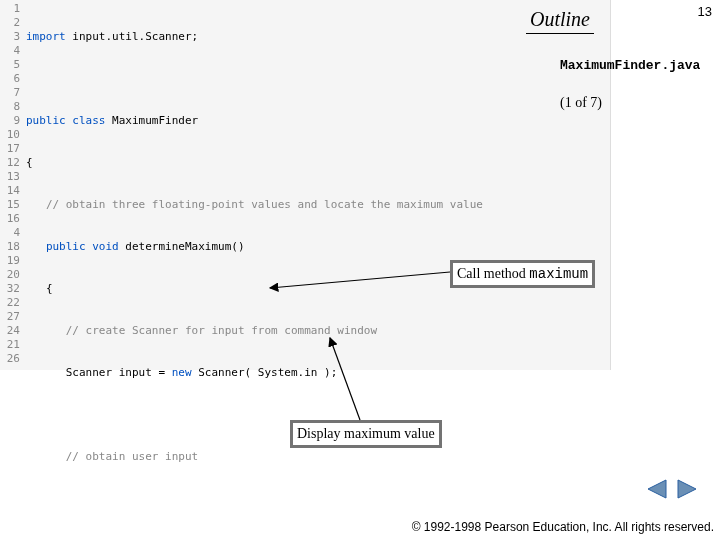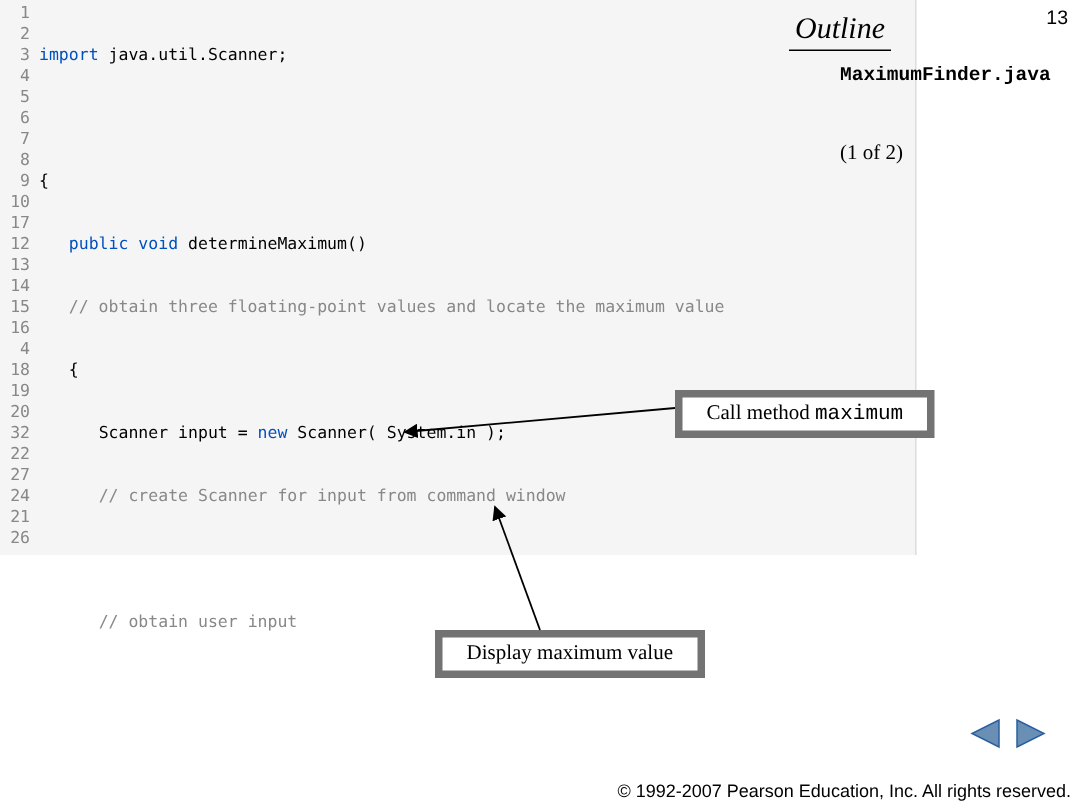--- a/index.html
+++ b/index.html
@@ -5,23 +5,23 @@
 body{margin:0;width:720px;height:540px;background:#fff;font-family:sans-serif;position:relative;overflow:hidden}
 .code-area{position:absolute;left:0;top:0;width:610px;height:370px;background:#f5f5f5;border-right:1px solid #ddd}
 .gutter{position:absolute;left:0;top:2px;width:20px;text-align:right;font:11px/14px Consolas,monospace;color:#888}
 .gutter div{height:14px}
 .code{position:absolute;left:26px;top:2px;font:11px/14px Consolas,monospace;color:#000;white-space:pre}
 .code div{height:14px}
 .c{color:#888}
 .kw{color:#0050c0}
 .outline{position:absolute;left:526px;top:8px;font:italic 20px "Times New Roman",serif;border-bottom:1px solid #000;padding:0 4px 2px}
 .slide-num{position:absolute;right:8px;top:4px;font:13px Arial}
-.filename{position:absolute;left:560px;top:42px;font:bold 13px "Courier New",monospace}
+.filename{position:absolute;left:560px;top:58px;font:bold 13px "Courier New",monospace}
 .pager{position:absolute;left:560px;top:95px;font:14px "Times New Roman",serif}
-.callout{position:absolute;background:#fff;border:5px solid #737373;font:14px "Times New Roman",serif;padding:3px 16px}
+.callout{position:absolute;background:#fff;border:3px solid #737373;font:14px "Times New Roman",serif;padding:3px 4px}
 .callout .mono{font-family:"Courier New",monospace}
 #c1{left:450px;top:260px}
 #c2{left:290px;top:420px}
 svg.arrows{position:absolute;left:0;top:0;pointer-events:none}
 .navtri{position:absolute;bottom:40px}
 .navtri svg{display:block}
 .copyright{position:absolute;right:6px;bottom:6px;font:12px Arial}
 </style>
 </head>
 <body>
@@ -49,28 +49,29 @@
       <div>19</div>
       <div>20</div>
       <div>32</div>
       <div>22</div>
       <div>27</div>
       <div>24</div>
       <div>21</div>
       <div>26</div>
   </div>
   <div class="code">
-    <div><span class="kw">import</span><span> java.util.Scanner;</span></div>
+    <div><span class="kw">import</span><span> input.util.Scanner;</span></div>
     <div></div>
+    <div><span class="kw">public class</span><span> MaximumFinder</span></div>
     <div><span>{</span></div>
+    <div><span>   </span><span class="c">// obtain three floating-point values and locate the maximum value</span></div>
     <div><span>   </span><span class="kw">public void</span><span> determineMaximum()</span></div>
-    <div><span>   </span><span class="c">// obtain three floating-point values and locate the maximum value</span></div>
     <div><span>   </span><span>{</span></div>
+    <div><span>      </span><span class="c">// create Scanner for input from command window</span></div>
     <div><span>      </span><span>Scanner input = </span><span class="kw">new</span><span> Scanner( System.in );</span></div>
-    <div><span>      </span><span class="c">// create Scanner for input from command window</span></div>
     <div></div>
     <div><span>      </span><span class="c">// obtain user input</span></div>
     
     
     
     
     
     
     
     
@@ -78,21 +79,21 @@
     
     
     
     
   </div>
 </div>
 
 <div class="outline">Outline</div>
 <div class="slide-num">13</div>
 <div class="filename">MaximumFinder.java</div>
-<div class="pager">(1 of 2)</div>
+<div class="pager">(1 of 7)</div>
 
 <div id="c1" class="callout">
   <span>Call method </span><span class="mono">maximum</span>
 </div>
 <div id="c2" class="callout">Display maximum value</div>
 
 <svg class="arrows" width="720" height="540">
   <defs>
     <marker id="ah" markerWidth="8" markerHeight="8" refX="7" refY="4" orient="auto">
       <path d="M0,0 L8,4 L0,8 z" fill="#000"></path>
@@ -106,13 +107,13 @@
   <svg width="22" height="22">
       <polygon points="20,2 20,20 2,11" fill="#6a8fb5" stroke="#2a5fa0"></polygon>
     </svg>
 </div>
 <div class="navtri" style="right:22px">
   <svg width="22" height="22">
       <polygon points="2,2 2,20 20,11" fill="#6a8fb5" stroke="#2a5fa0"></polygon>
     </svg>
 </div>
 
-<div class="copyright">© 1992-2007 Pearson Education, Inc.  All rights reserved.</div>
+<div class="copyright">© 1992-1998 Pearson Education, Inc.  All rights reserved.</div>
 
 </body></html>

